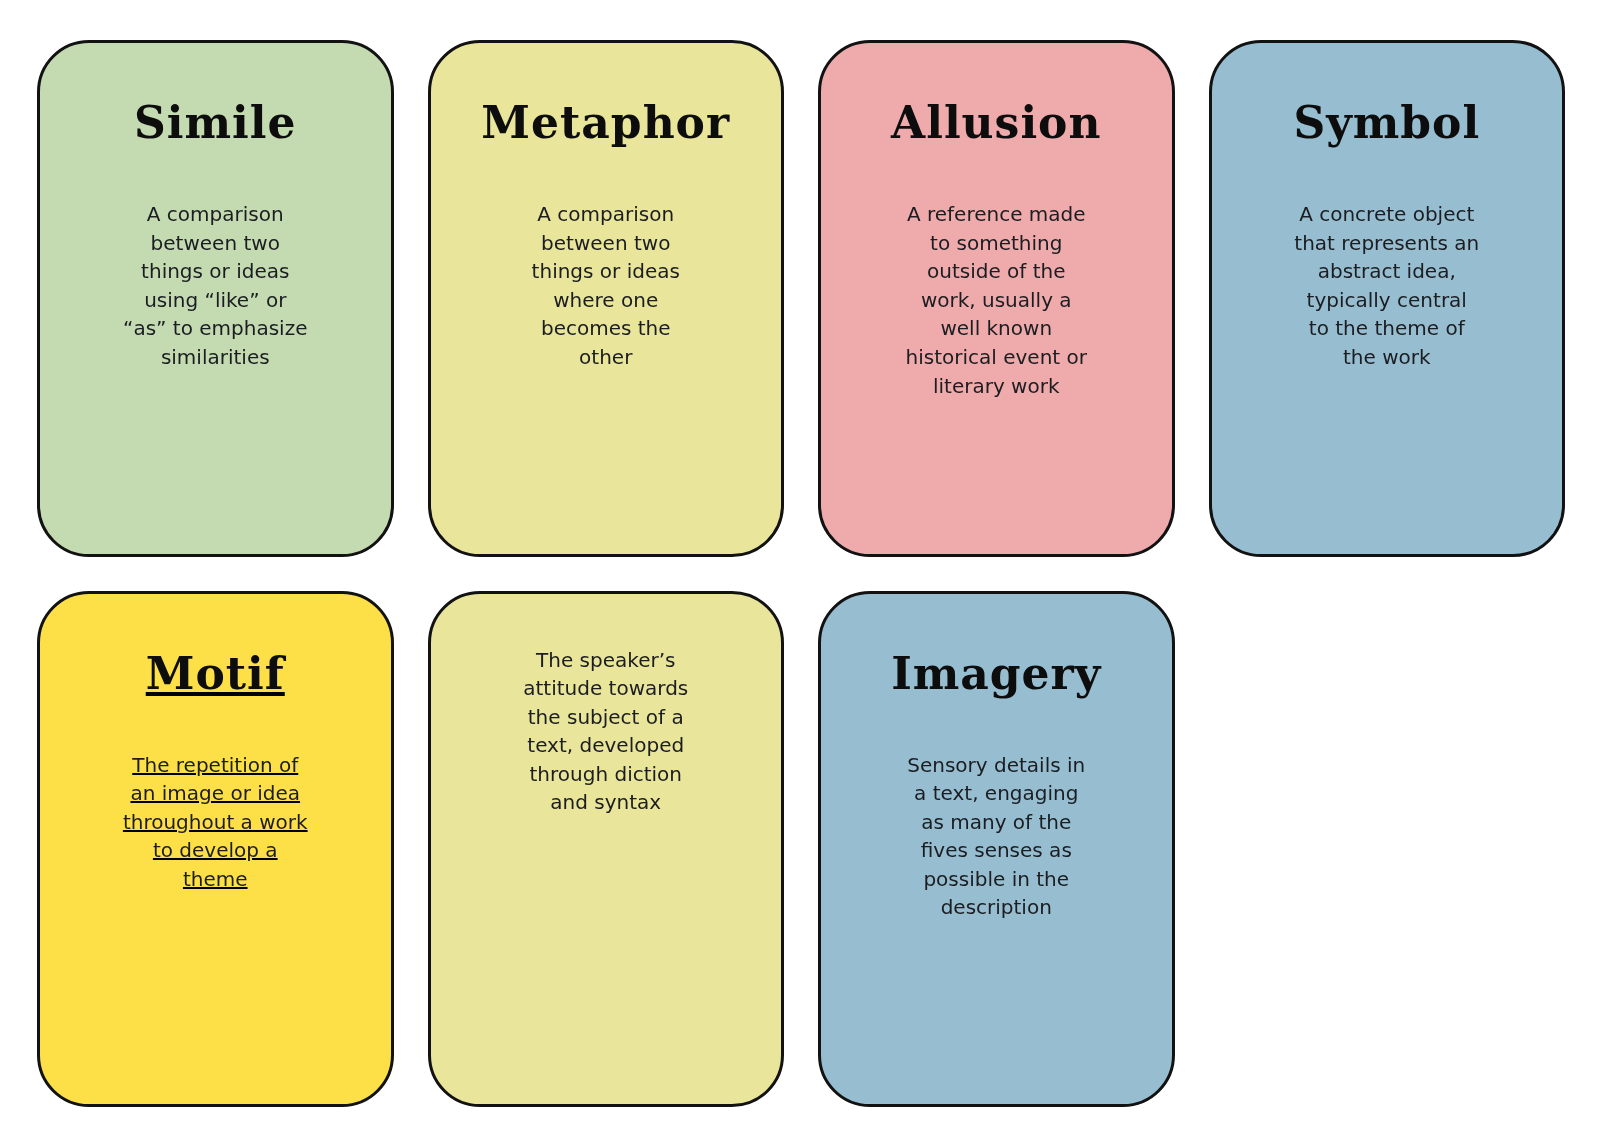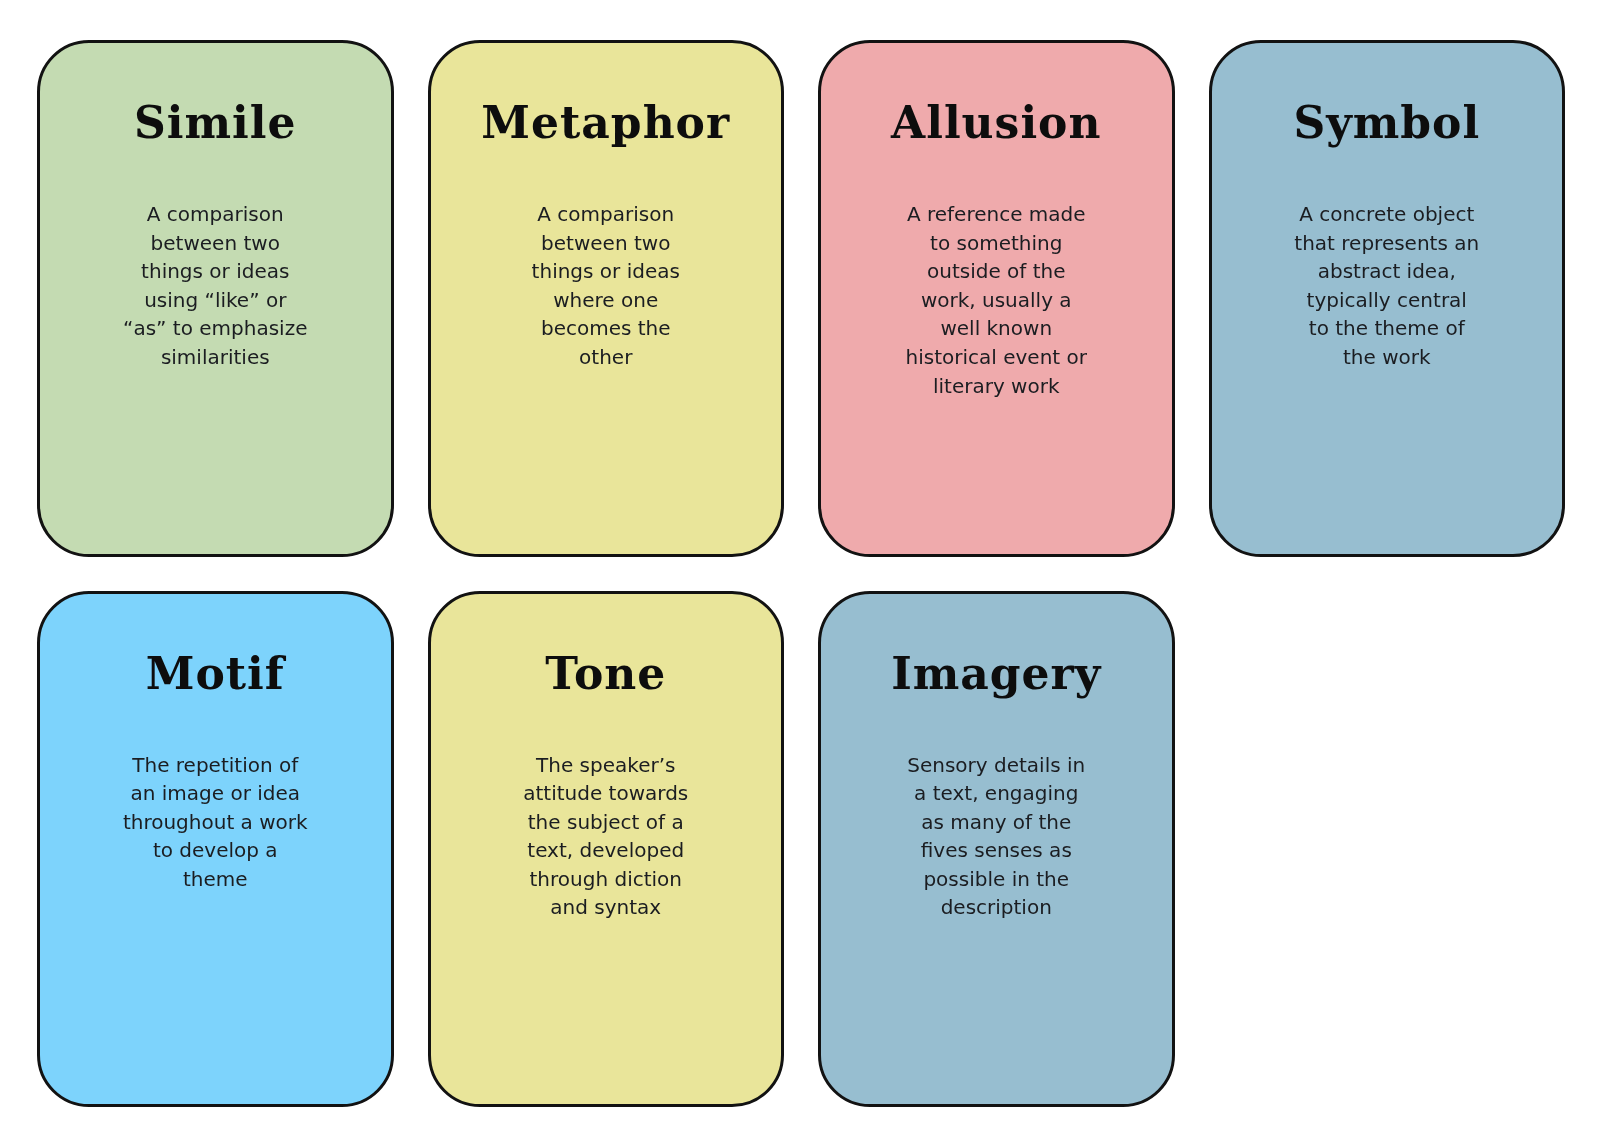--- a/index.html
+++ b/index.html
@@ -84,31 +84,30 @@
   <div class="card" style="background-color: rgb(151, 190, 208);">
     <h2 class="card-title">Symbol</h2>
     <p class="card-description">A concrete object
 that represents an
 abstract idea,
 typically central
 to the theme of
 the work</p>
   </div>
 
-  <div class="card" style="background-color: #7dd3fc;">
+  <div class="card" style="background-color: #fde047; text-decoration: underline;">
     <h2 class="card-title">Motif</h2>
     <p class="card-description">The repetition of
 an image or idea
 throughout a work
 to develop a
 theme</p>
   </div>
 
   <div class="card" style="background-color: rgb(233, 229, 154);">
-    <h2 class="card-title">Tone</h2>
     <p class="card-description">The speaker’s
 attitude towards
 the subject of a
 text, developed
 through diction
 and syntax</p>
   </div>
 
 
   <div class="card" style="background-color: rgb(151, 190, 208);">

